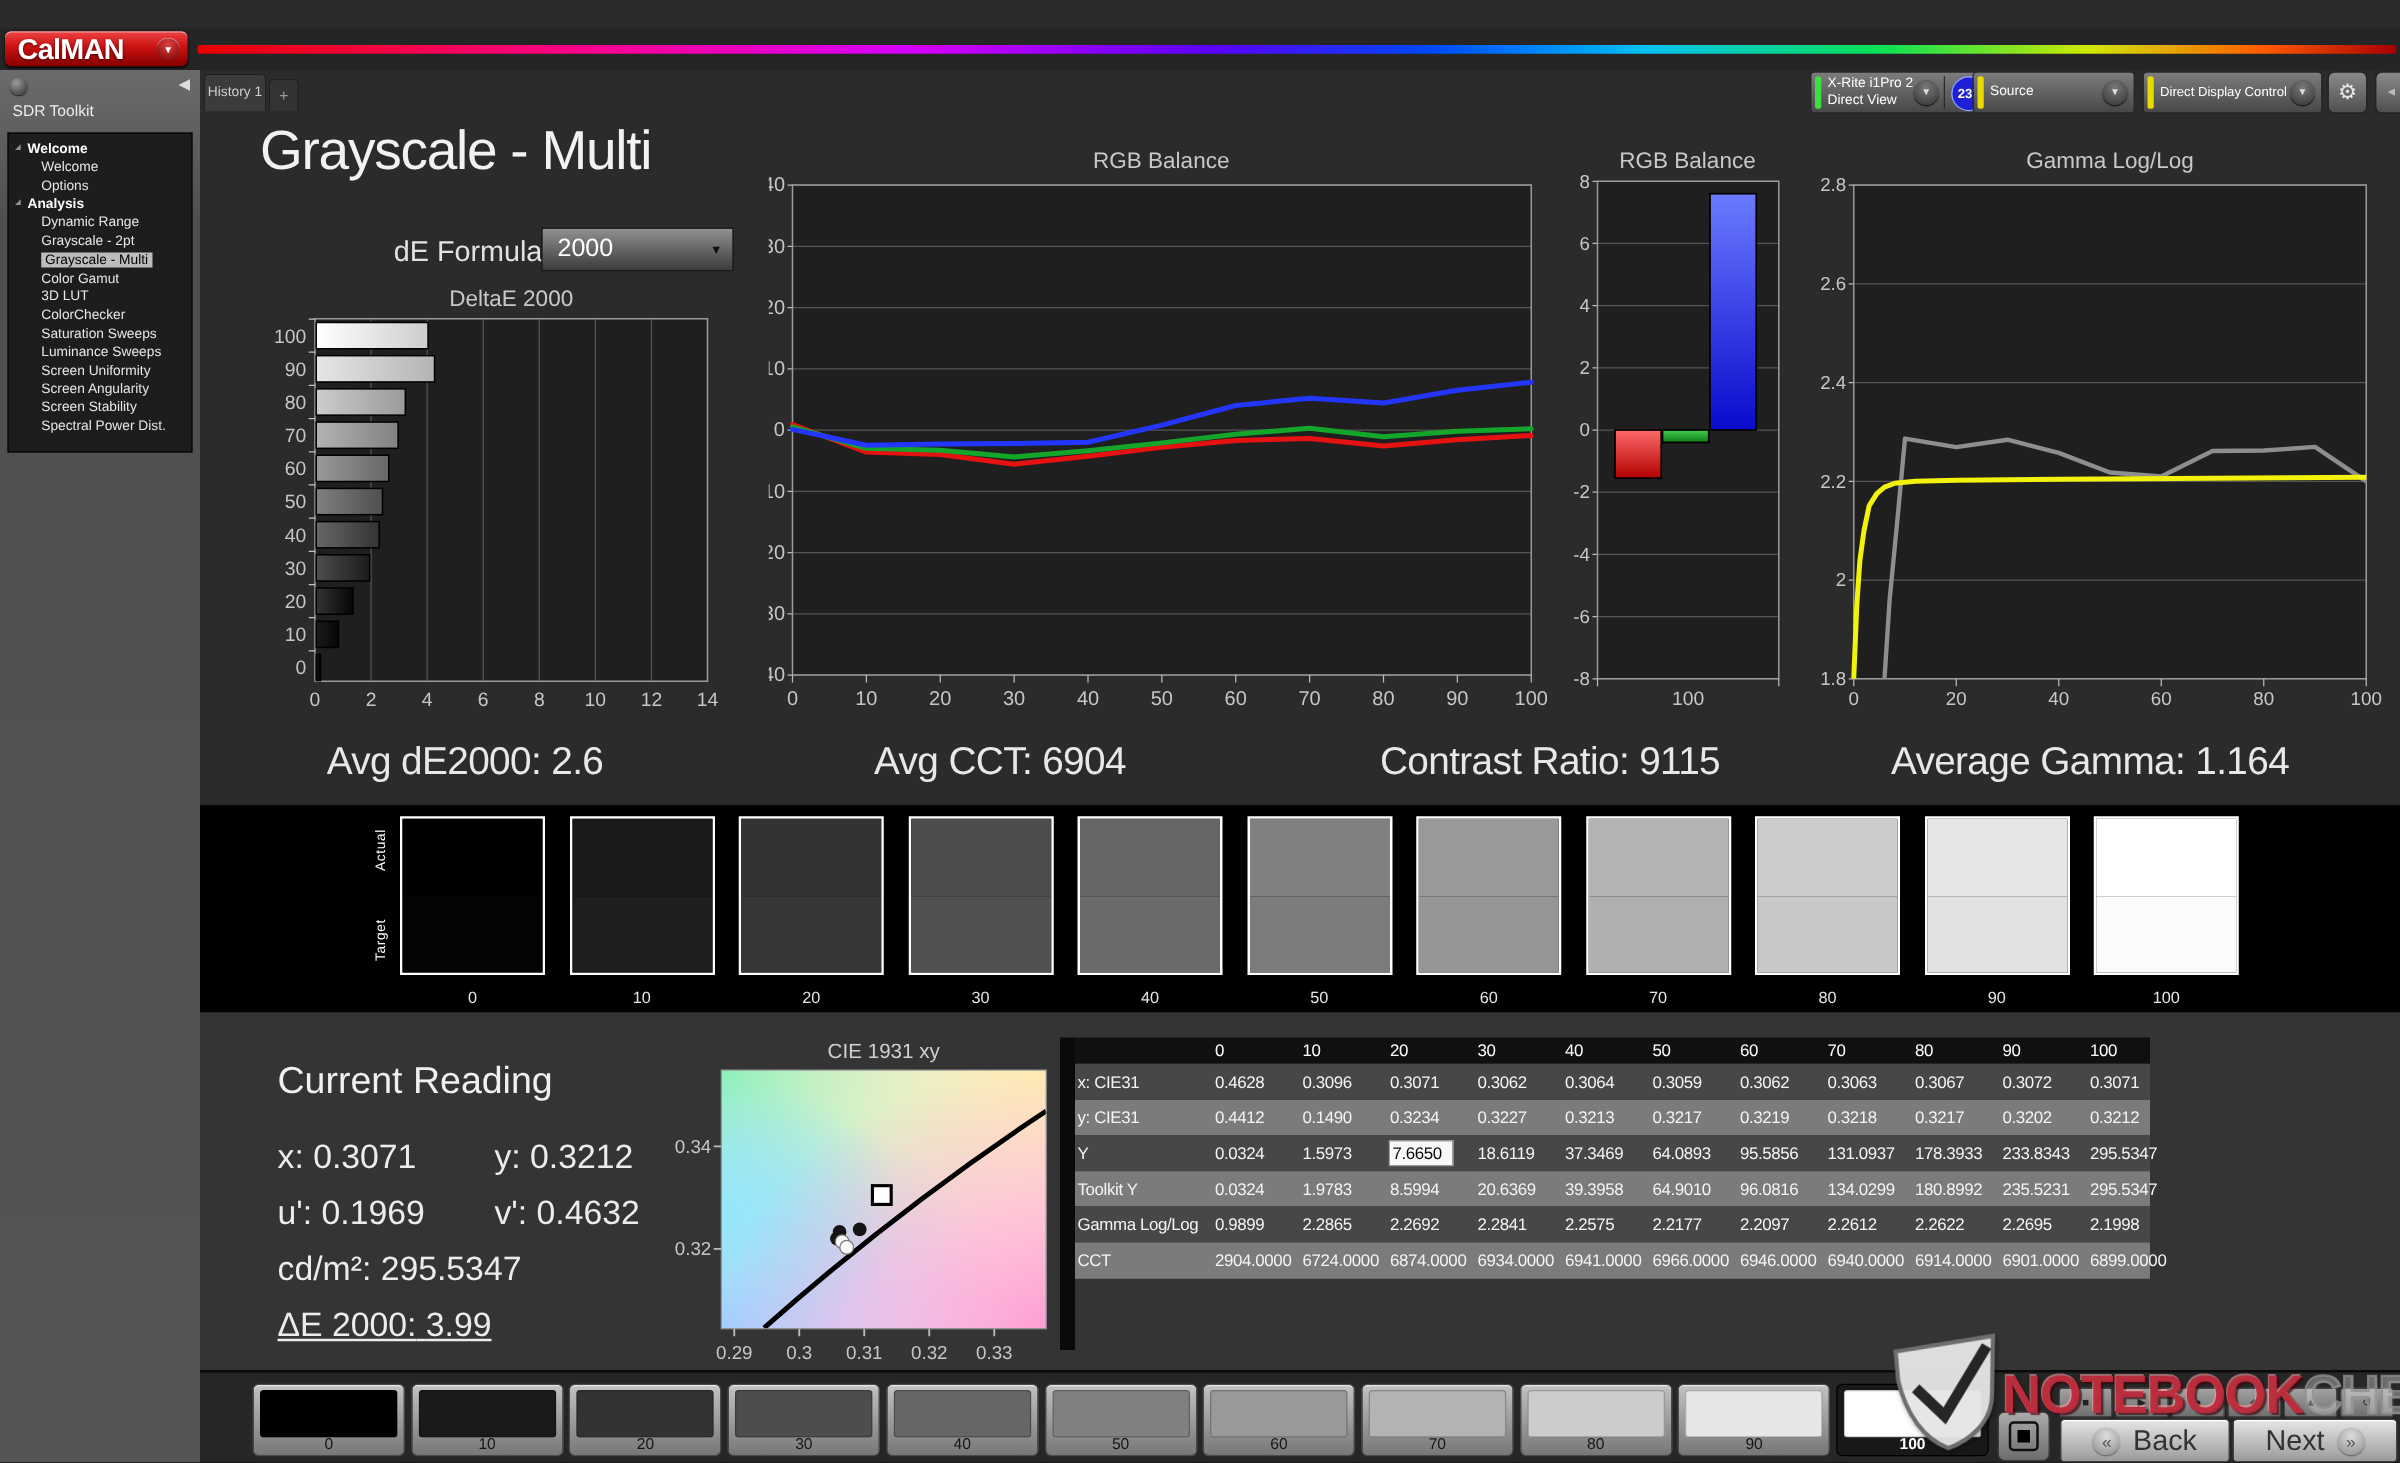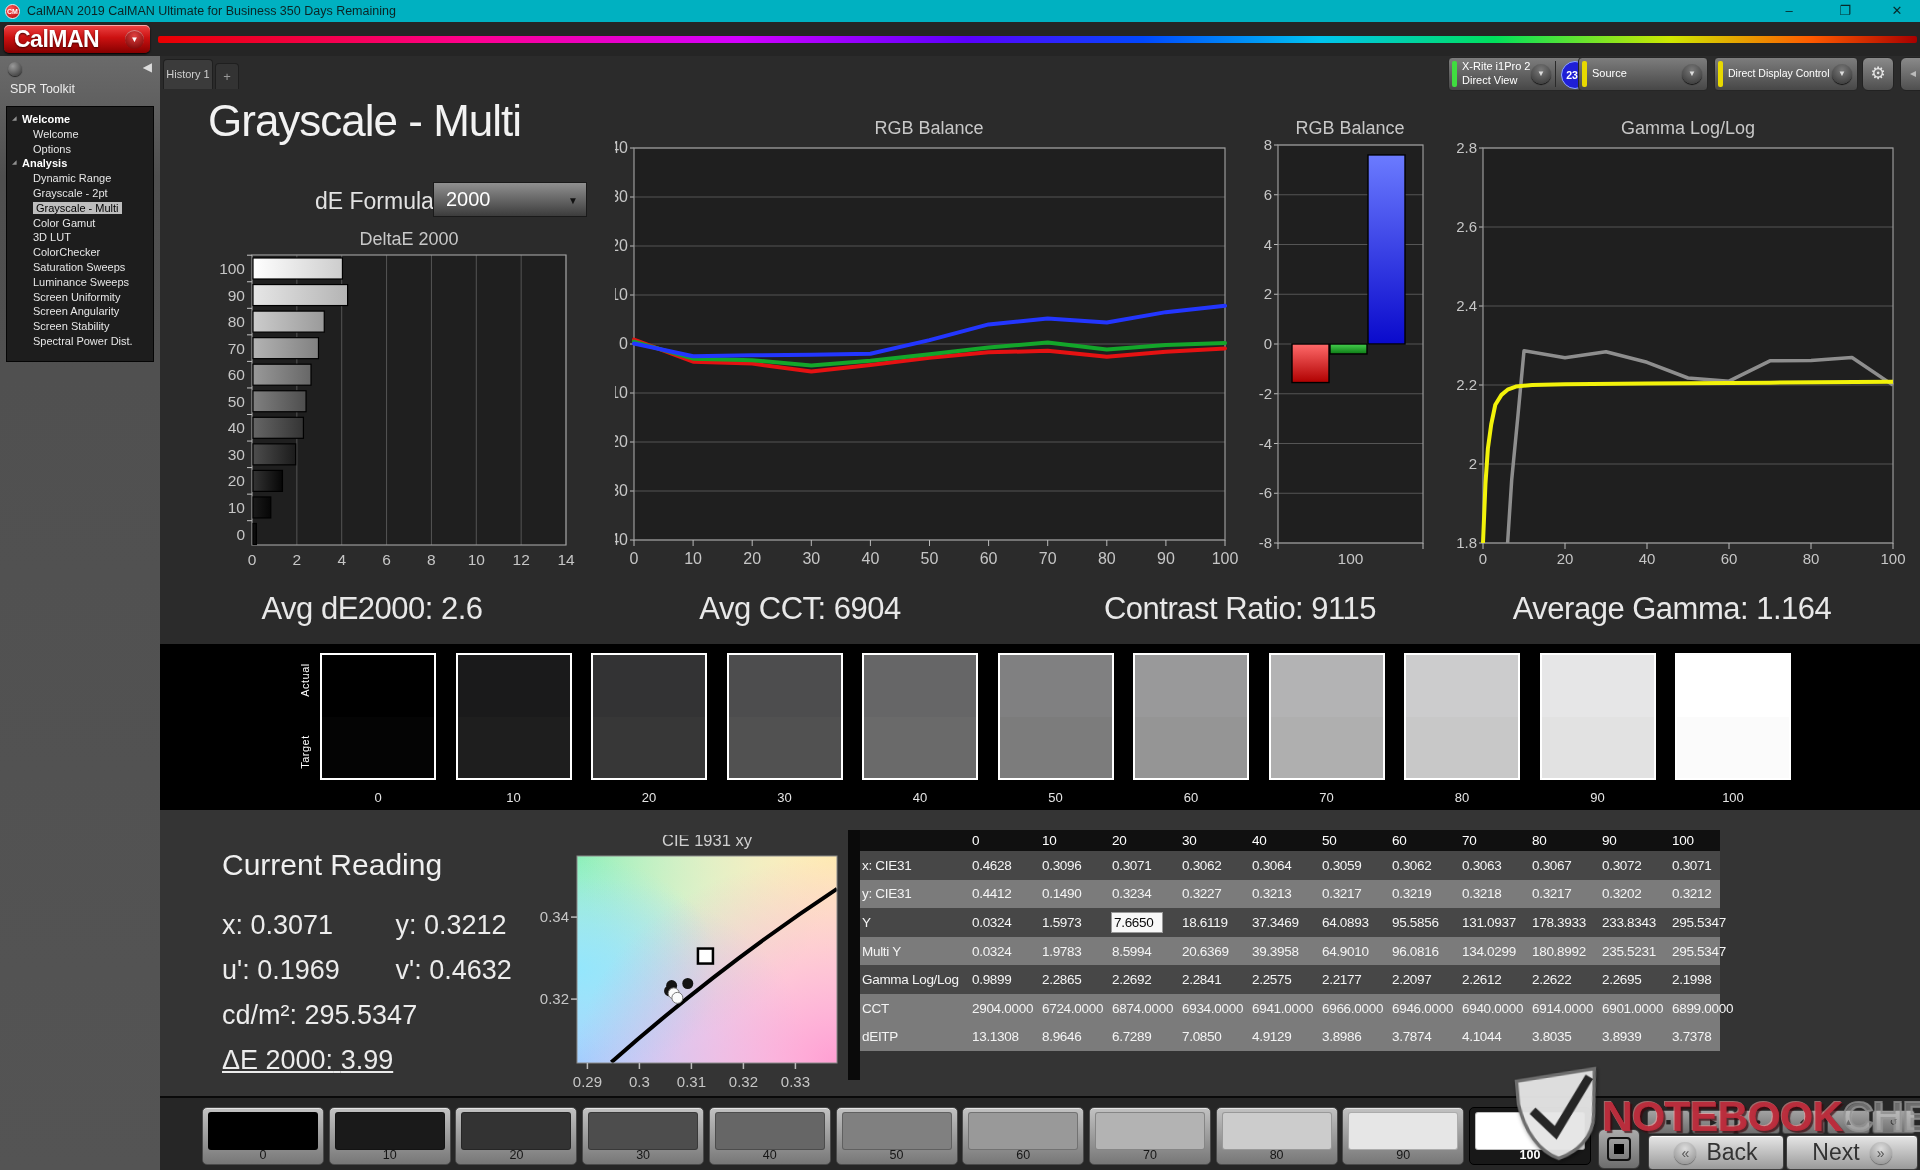--- a/index.html
+++ b/index.html
@@ -118,27 +118,20 @@
   .wm-shield{width:96px;height:96px;flex:0 0 auto;transform:rotate(-5deg);margin-top:-2px;filter:drop-shadow(1px 2px 2px rgba(0,0,0,.4));}
   .wm-text{font-size:43px;font-weight:bold;letter-spacing:-1px;margin-top:22px;white-space:nowrap;margin-left:-6px;}
   .wm-red{color:rgba(187,42,58,.95);text-shadow:-1px -1px 0 rgba(255,160,160,.55),2px 2px 1px rgba(60,5,12,.7);}
   .wm-gray{color:rgba(190,190,190,.18);-webkit-text-stroke:2px rgba(145,145,145,.8);text-shadow:1px 1px 1px rgba(255,255,255,.25);}
 </style>
 </head>
 <body>
 
 <div class="screen">
 
-  <div class="titlebar">
-    <span class="appicon">CM</span>
-    <span class="apptitle">CalMAN 2019 CalMAN Ultimate for Business 350 Days Remaining</span>
-    <span class="winbtn min">–</span>
-    <span class="winbtn max">❐</span>
-    <span class="winbtn close">✕</span>
-  </div>
 
   <div class="menubar">
     <div class="logo">
       <span class="logotext">CalMAN</span>
       <span class="logoarrow">▼</span>
     </div>
     <div class="rainbow"></div>
   </div>
 
   <div class="sidebar">
@@ -630,21 +623,21 @@
         <span class="tc">18.6119</span>
         <span class="tc">37.3469</span>
         <span class="tc">64.0893</span>
         <span class="tc">95.5856</span>
         <span class="tc">131.0937</span>
         <span class="tc">178.3933</span>
         <span class="tc">233.8343</span>
         <span class="tc">295.5347</span>
       </div>
       <div class="tr light">
-        <span class="tc rowlabel">Multi Y</span>
+        <span class="tc rowlabel">Toolkit Y</span>
         <span class="tc">0.0324</span>
         <span class="tc">1.9783</span>
         <span class="tc">8.5994</span>
         <span class="tc">20.6369</span>
         <span class="tc">39.3958</span>
         <span class="tc">64.9010</span>
         <span class="tc">96.0816</span>
         <span class="tc">134.0299</span>
         <span class="tc">180.8992</span>
         <span class="tc">235.5231</span>
@@ -671,34 +664,20 @@
         <span class="tc">6874.0000</span>
         <span class="tc">6934.0000</span>
         <span class="tc">6941.0000</span>
         <span class="tc">6966.0000</span>
         <span class="tc">6946.0000</span>
         <span class="tc">6940.0000</span>
         <span class="tc">6914.0000</span>
         <span class="tc">6901.0000</span>
         <span class="tc">6899.0000</span>
       </div>
-      <div class="tr light">
-        <span class="tc rowlabel">dEITP</span>
-        <span class="tc">13.1308</span>
-        <span class="tc">8.9646</span>
-        <span class="tc">6.7289</span>
-        <span class="tc">7.0850</span>
-        <span class="tc">4.9129</span>
-        <span class="tc">3.8986</span>
-        <span class="tc">3.7874</span>
-        <span class="tc">4.1044</span>
-        <span class="tc">3.8035</span>
-        <span class="tc">3.8939</span>
-        <span class="tc">3.7378</span>
-      </div>
     </div>
 
   <div class="footer"></div>
   <div id="levelbar">
       <div class="lvlbtn" style="left: 202px;">
         <span class="patch" style="background:rgb(0,0,0)"></span>
         <span class="plabel">0</span>
       </div>
       <div class="lvlbtn" style="left: 328.7px;">
         <span class="patch" style="background:rgb(26,26,26)"></span>

